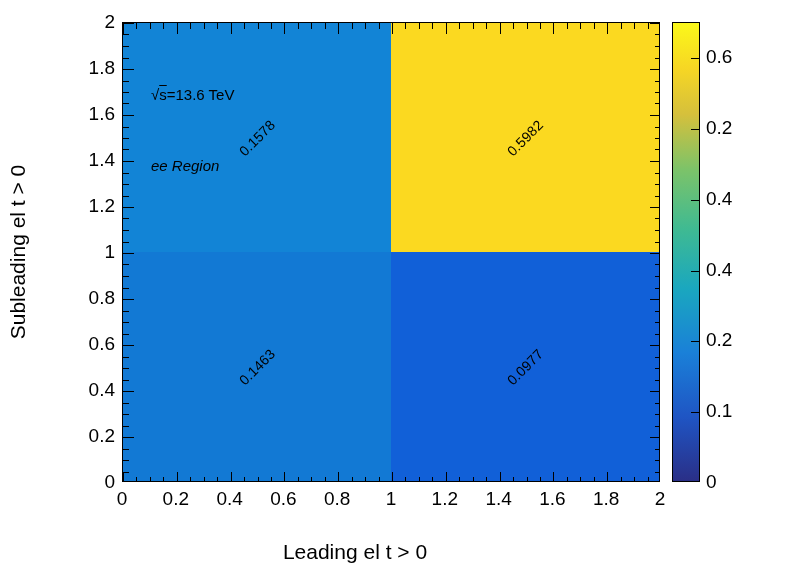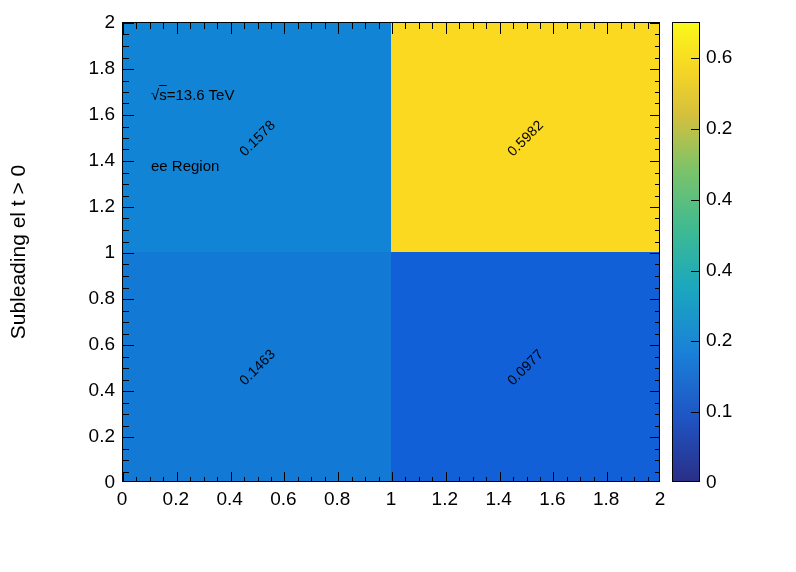--- a/index.html
+++ b/index.html
@@ -166,21 +166,21 @@
     <div class="bin" style="left:50%;top:50%;width:50%;height:50%;background:#1160d8;">
       <span class="bin-label">0.0977</span>
     </div>
 
 
     <div class="anno anno-small" style="left:28px;top:64px;">
       <span class="radic">√<u>s</u></span><span>=13.6 TeV</span>
     </div>
 
 
-    <div class="anno anno-small" style="left:28px;top:135px;"><span>ee Region</span></div>
+    <div class="anno anno-small" style="left:28px;top:135px;font-style:italic;"><span>ee Region</span></div>
 
     <div id="ticks-layer">
         <div class="tick tick-x" style="left: 0px; top: 0px; height: 11px;"></div>
         <div class="tick tick-x" style="left: 0px; top: 449px; height: 11px;"></div>
         <div class="tick tick-x" style="left: 13px; top: 0px; height: 6px;"></div>
         <div class="tick tick-x" style="left: 13px; top: 454px; height: 6px;"></div>
         <div class="tick tick-x" style="left: 27px; top: 0px; height: 6px;"></div>
         <div class="tick tick-x" style="left: 27px; top: 454px; height: 6px;"></div>
         <div class="tick tick-x" style="left: 40px; top: 0px; height: 6px;"></div>
         <div class="tick tick-x" style="left: 40px; top: 454px; height: 6px;"></div>
@@ -357,20 +357,23 @@
       <div class="axlabel axlabel-y" style="right: 681px; top: 344px;">0.6</div>
       <div class="axlabel axlabel-y" style="right: 681px; top: 298px;">0.8</div>
       <div class="axlabel axlabel-y" style="right: 681px; top: 252px;">1</div>
       <div class="axlabel axlabel-y" style="right: 681px; top: 206px;">1.2</div>
       <div class="axlabel axlabel-y" style="right: 681px; top: 160px;">1.4</div>
       <div class="axlabel axlabel-y" style="right: 681px; top: 114px;">1.6</div>
       <div class="axlabel axlabel-y" style="right: 681px; top: 68px;">1.8</div>
       <div class="axlabel axlabel-y" style="right: 681px; top: 22px;">2</div>
     </div>
 
+  <div id="xtitle">
+    <span id="xtitle-inner"><span>Leading el t &gt; 0</span></span>
+  </div>
 
   <div id="palette">
     <div id="palette-gradient" style="background: linear-gradient(rgb(251, 248, 26) 0%, rgb(246, 214, 36) 10%, rgb(213, 192, 60) 20%, rgb(124, 195, 105) 32%, rgb(63, 186, 146) 45%, rgb(26, 167, 191) 58%, rgb(26, 128, 216) 72%, rgb(31, 85, 196) 86%, rgb(42, 47, 135) 100%);"></div>
     <div id="palette-ticks">
         <div class="ptick" style="top: 389px;"></div>
         <div class="ptick" style="top: 318px;"></div>
         <div class="ptick" style="top: 248px;"></div>
         <div class="ptick" style="top: 177px;"></div>
         <div class="ptick" style="top: 106px;"></div>
         <div class="ptick" style="top: 35px;"></div>

